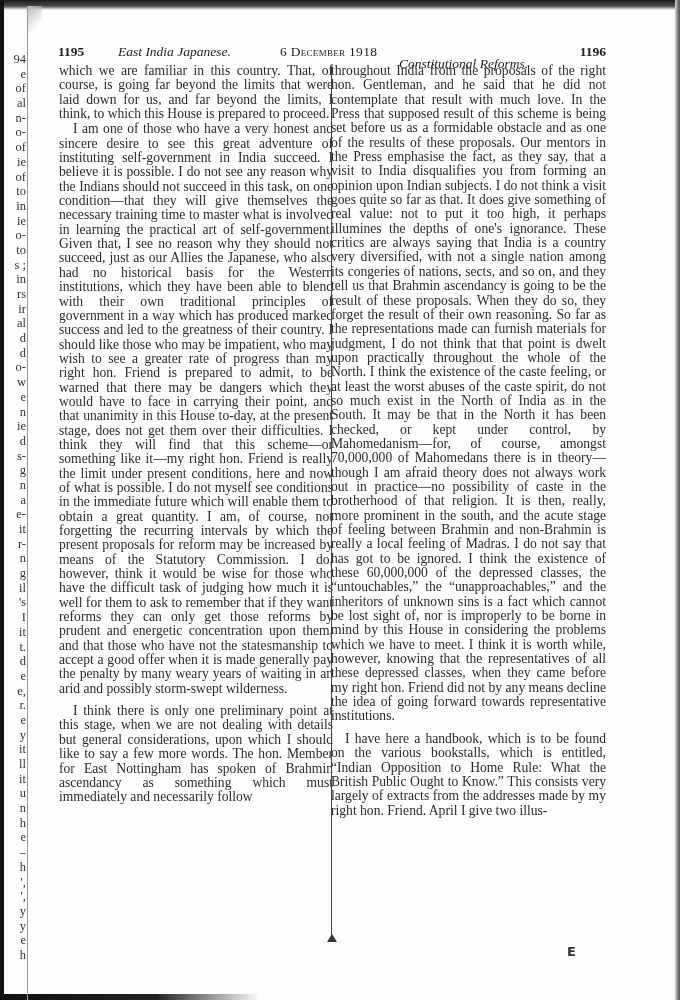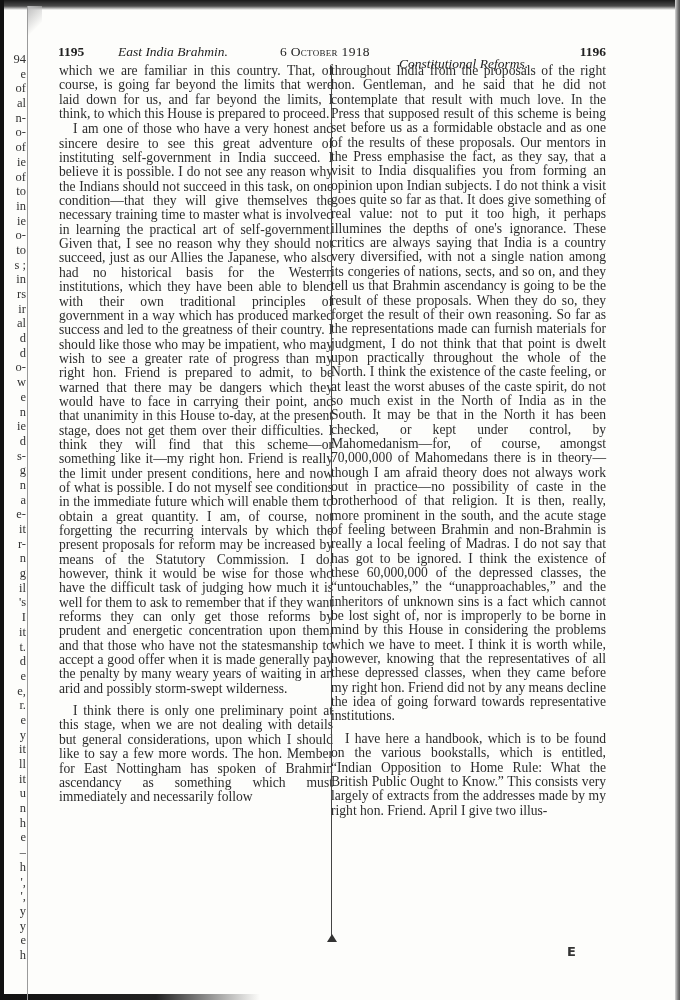--- a/index.html
+++ b/index.html
@@ -144,22 +144,22 @@
     <div>',</div>
     <div>',</div>
     <div>y</div>
     <div>y</div>
     <div>e</div>
     <div>h</div>
   </div>
 
 <div class="header">
   <span class="pl">1195</span>
-  <span class="tl">East India Brahmin.</span>
-  <span class="dt">6 October 1918</span>
+  <span class="tl">East India Japanese.</span>
+  <span class="dt">6 December 1918</span>
   <span class="tr">Constitutional Reforms.</span>
   <span class="pr">1196</span>
 </div>
 
 <div class="col col-left">
   <p>which we are familiar in this country. That, of course, is going far beyond the limits that were laid down for us, and far beyond the limits, I think, to which this House is prepared to proceed.</p>
   <p class="indent">I am one of those who have a very honest and sincere desire to see this great adventure of instituting self-government in India succeed. I believe it is possible. I do not see any reason why the Indians should not succeed in this task, on one condition—that they will give themselves the necessary training time to master what is involved in learning the practical art of self-government. Given that, I see no reason why they should not succeed, just as our Allies the Japanese, who also had no historical basis for the Western institutions, which they have been able to blend with their own traditional principles of government in a way which has produced marked success and led to the greatness of their country. I should like those who may be impatient, who may wish to see a greater rate of progress than my right hon. Friend is prepared to admit, to be warned that there may be dangers which they would have to face in carrying their point, and that unanimity in this House to-day, at the present stage, does not get them over their difficulties. I think they will find that this scheme—or something like it—my right hon. Friend is really the limit under present conditions, here and now of what is possible. I do not myself see conditions in the immediate future which will enable them to obtain a great quantity. I am, of course, not forgetting the recurring intervals by which the present proposals for reform may be increased by means of the Statutory Commission. I do, however, think it would be wise for those who have the difficult task of judging how much it is well for them to ask to remember that if they want reforms they can only get those reforms by prudent and energetic concentration upon them, and that those who have not the statesmanship to accept a good offer when it is made generally pay the penalty by many weary years of waiting in an arid and possibly storm-swept wilderness.</p>
   <p class="indent gap">I think there is only one preliminary point at this stage, when we are not dealing with details but general considerations, upon which I should like to say a few more words. The hon. Member for East Nottingham has spoken of Brahmin ascendancy as something which must immediately and necessarily follow</p>
 </div>
 

